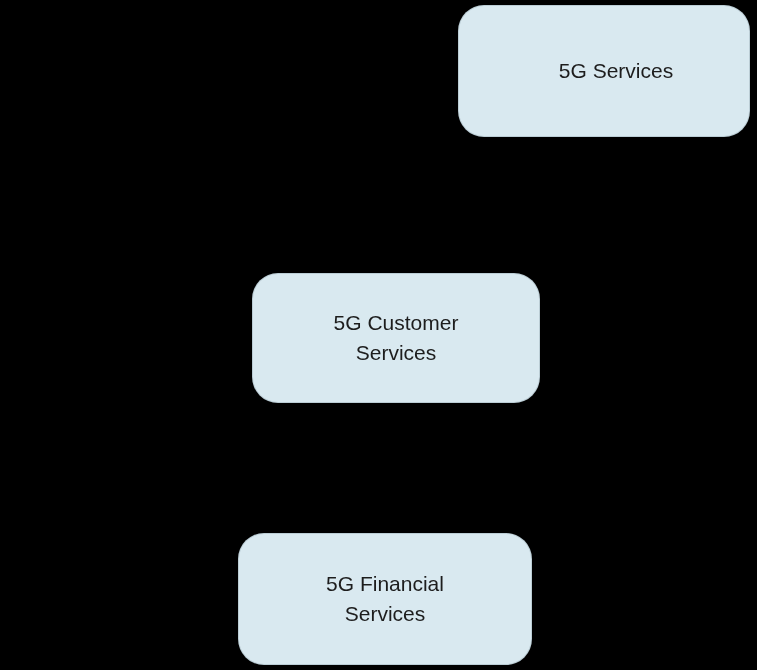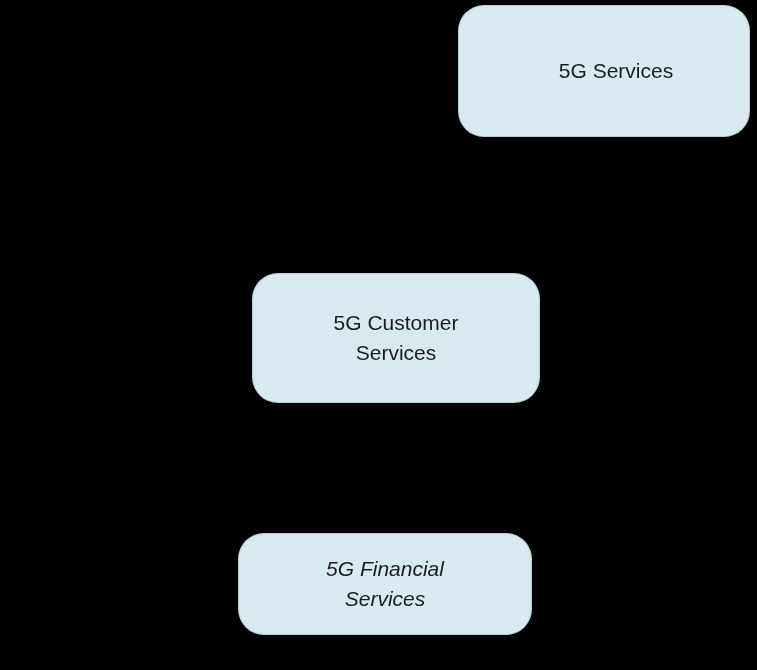--- a/index.html
+++ b/index.html
@@ -30,21 +30,21 @@
     font-size: 21px;
     line-height: 30px;
   }
   .node .line {
     display: block;
     white-space: nowrap;
   }
   .node-infrastructure { left: 8px;   top: 5px;   width: 290px; height: 132px; }
   .node-services       { left: 458px; top: 5px;   width: 292px; height: 132px; padding-left: 24px; }
   .node-customer       { left: 240px; top: 273px; width: 288px; height: 130px; margin-left: 12px; }
-  .node-financial      { left: 238px; top: 533px; width: 294px; height: 102px; font-style: italic; }
+  .node-financial      { left: 238px; top: 533px; width: 294px; height: 132px; }
 </style>
 </head>
 <body>
 
 <div class="canvas">
 
 
   <div class="node node-services">
     <span class="line">5G Services</span>
   </div>

